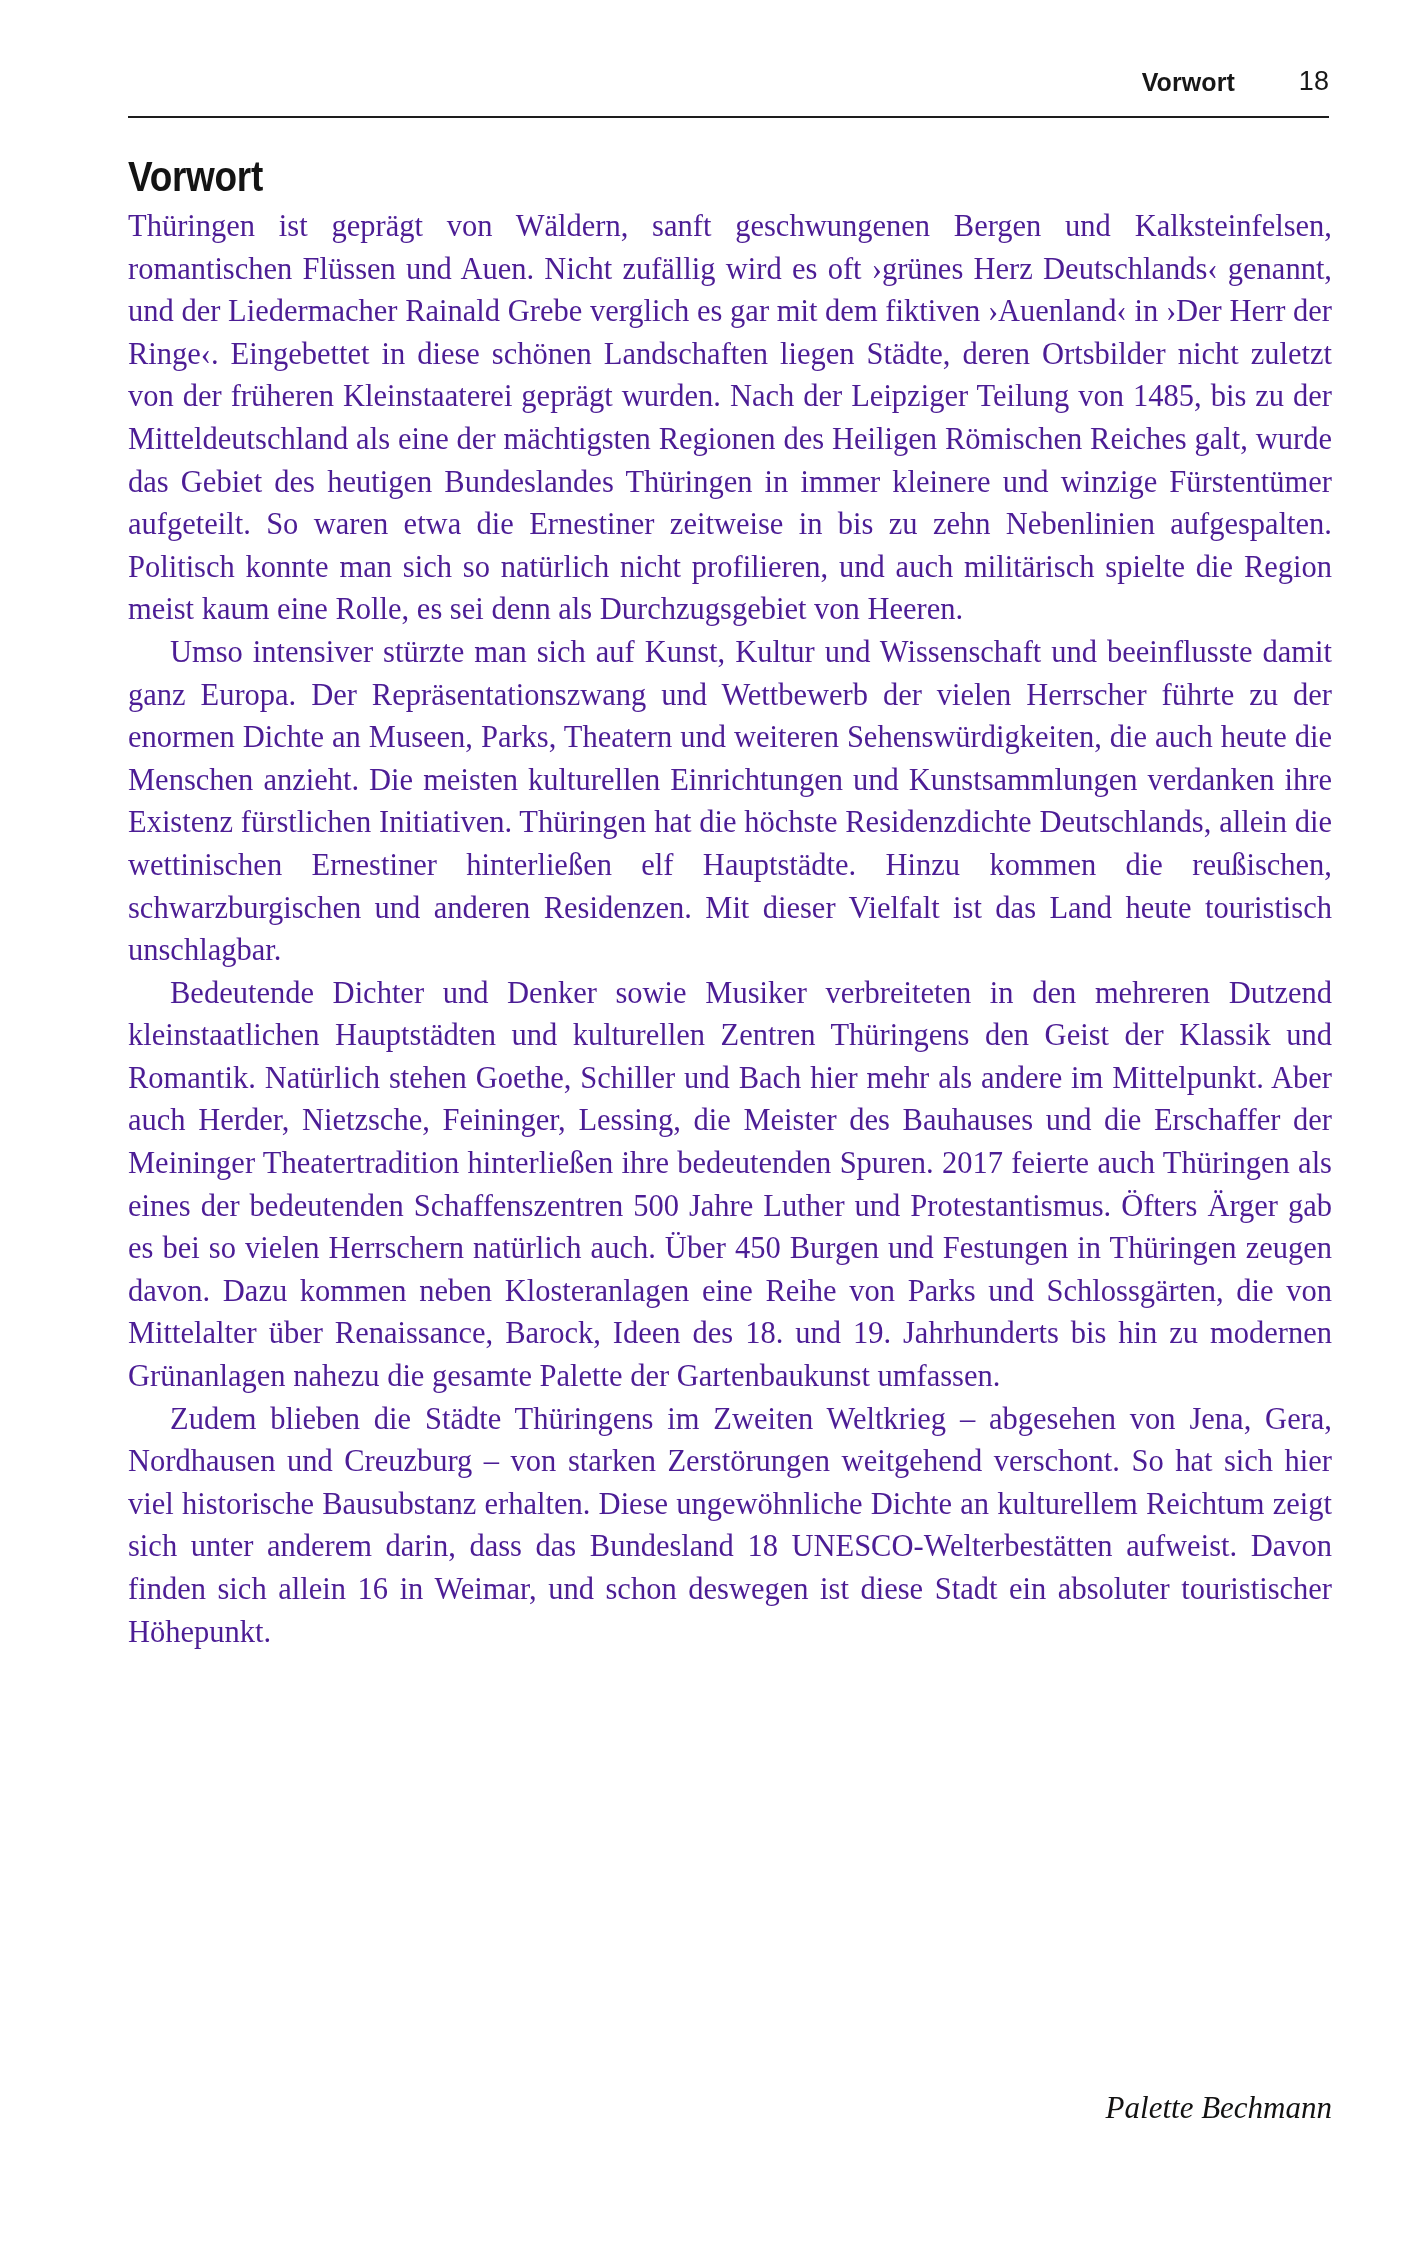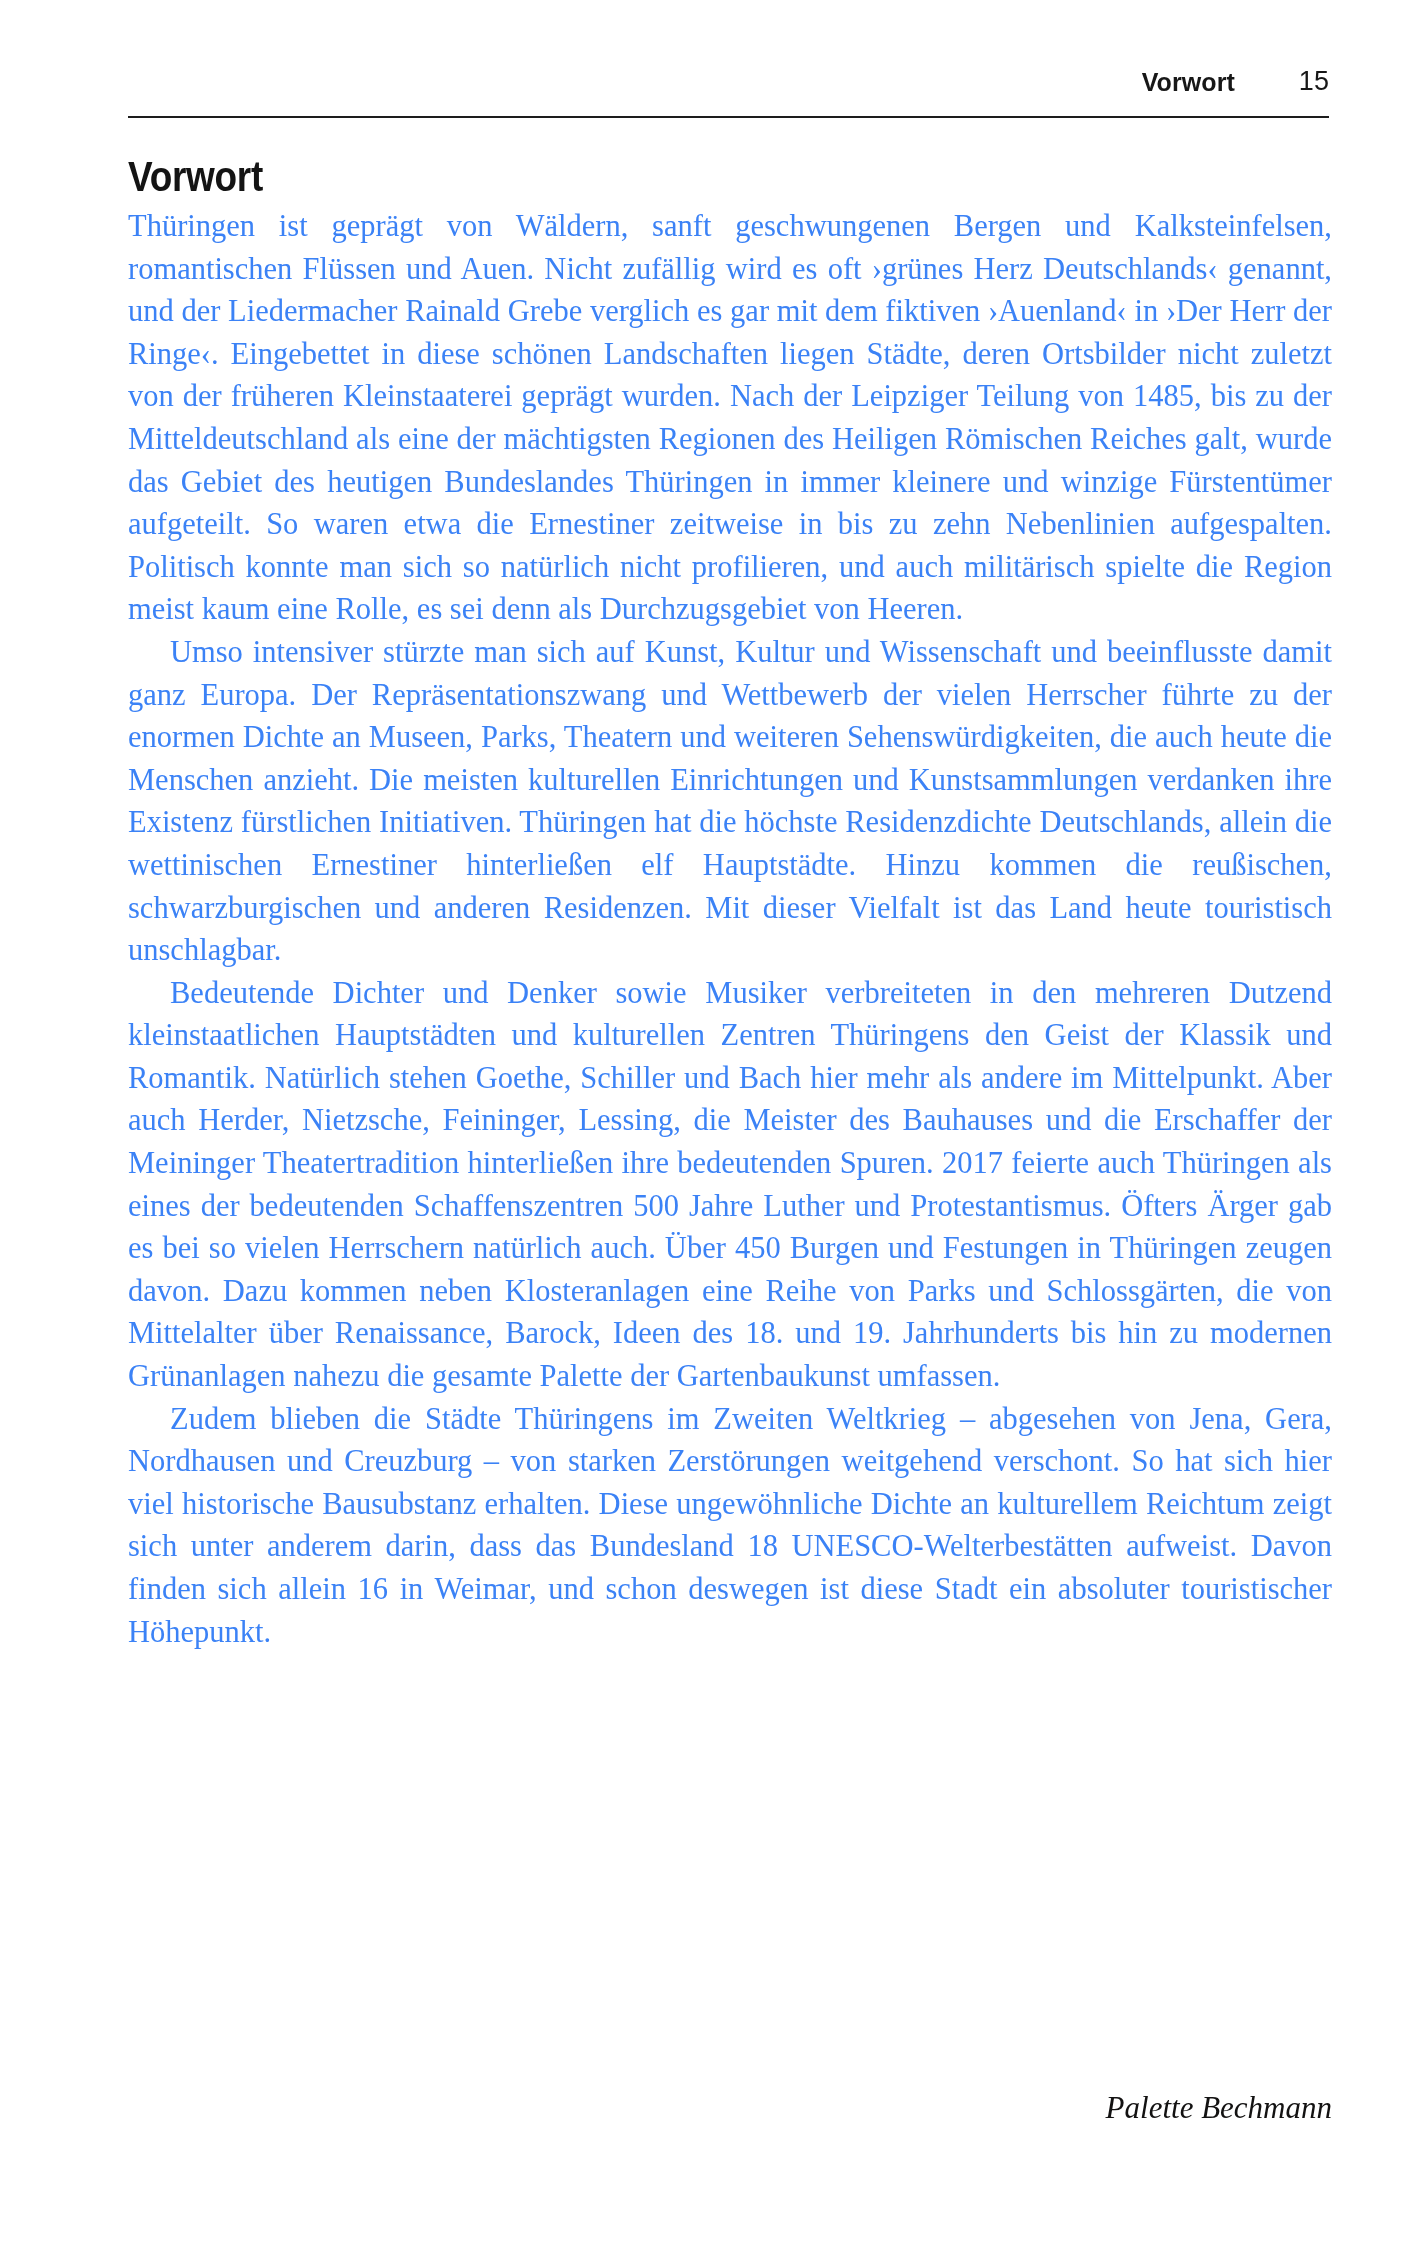--- a/index.html
+++ b/index.html
@@ -79,21 +79,21 @@
     position: absolute;
     left: 128px;
     top: 198px;
     width: 1204px;
     font-size: 30.5px;
     line-height: 42.6px;
     text-align: justify;
     text-justify: inter-word;
     -webkit-hyphens: none;
     hyphens: none;
-    color: #3b82f6;
+    color: #4c1d95;
   }
   .body-block p {
     margin: 0;
   }
   .body-block p + p {
     text-indent: 42px;
   }
 
   
   .signature {
@@ -108,21 +108,21 @@
     color: #131212;
   }
 </style>
 </head>
 <body>
 
 <div class="page">
 
   <div class="runhead">
     <span class="runhead-title">Vorwort</span>
-    <span class="runhead-page">15</span>
+    <span class="runhead-page">18</span>
   </div>
 
   <div class="headrule"></div>
 
   <h1 class="chapter-title">Vorwort</h1>
 
   <div class="body-block">
     <p>Thüringen ist geprägt von Wäldern, sanft geschwungenen Bergen und Kalksteinfelsen, romantischen Flüssen und Auen. Nicht zufällig wird es oft ›grünes Herz Deutschlands‹ genannt, und der Liedermacher Rainald Grebe verglich es gar mit dem fiktiven ›Auenland‹ in ›Der Herr der Ringe‹. Eingebettet in diese schönen Landschaften liegen Städte, deren Ortsbilder nicht zuletzt von der früheren Kleinstaaterei geprägt wurden. Nach der Leipziger Teilung von 1485, bis zu der Mitteldeutschland als eine der mächtigsten Regionen des Heiligen Römischen Reiches galt, wurde das Gebiet des heutigen Bundeslandes Thüringen in immer kleinere und winzige Fürstentümer aufgeteilt. So waren etwa die Ernestiner zeitweise in bis zu zehn Nebenlinien aufgespalten. Politisch konnte man sich so natürlich nicht profilieren, und auch militärisch spielte die Region meist kaum eine Rolle, es sei denn als Durchzugsgebiet von Heeren.</p>
     <p>Umso intensiver stürzte man sich auf Kunst, Kultur und Wissenschaft und beeinflusste damit ganz Europa. Der Repräsentationszwang und Wettbewerb der vielen Herrscher führte zu der enormen Dichte an Museen, Parks, Theatern und weiteren Sehenswürdigkeiten, die auch heute die Menschen anzieht. Die meisten kulturellen Einrichtungen und Kunstsammlungen verdanken ihre Existenz fürstlichen Initiativen. Thüringen hat die höchste Residenzdichte Deutschlands, allein die wettinischen Ernestiner hinterließen elf Hauptstädte. Hinzu kommen die reußischen, schwarzburgischen und anderen Residenzen. Mit dieser Vielfalt ist das Land heute touristisch unschlagbar.</p>
     <p>Bedeutende Dichter und Denker sowie Musiker verbreiteten in den mehreren Dutzend kleinstaatlichen Hauptstädten und kulturellen Zentren Thüringens den Geist der Klassik und Romantik. Natürlich stehen Goethe, Schiller und Bach hier mehr als andere im Mittelpunkt. Aber auch Herder, Nietzsche, Feininger, Lessing, die Meister des Bauhauses und die Erschaffer der Meininger Theatertradition hinterließen ihre bedeutenden Spuren. 2017 feierte auch Thüringen als eines der bedeutenden Schaffenszentren 500 Jahre Luther und Protestantismus. Öfters Ärger gab es bei so vielen Herrschern natürlich auch. Über 450 Burgen und Festungen in Thüringen zeugen davon. Dazu kommen neben Klosteranlagen eine Reihe von Parks und Schlossgärten, die von Mittelalter über Renaissance, Barock, Ideen des 18. und 19. Jahrhunderts bis hin zu modernen Grünanlagen nahezu die gesamte Palette der Gartenbaukunst umfassen.</p>

